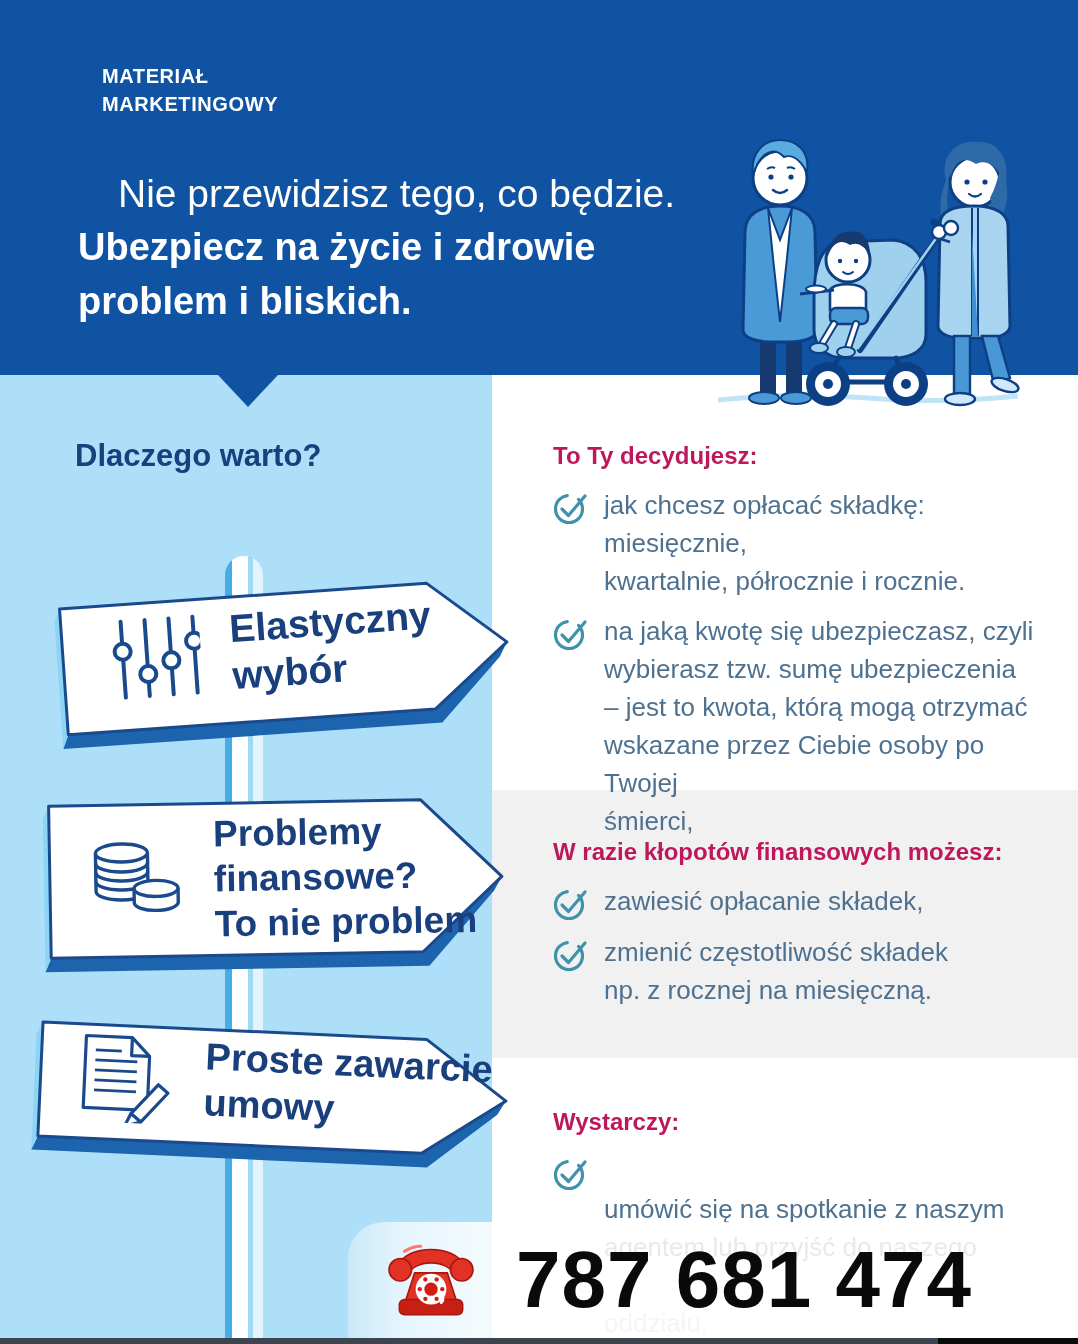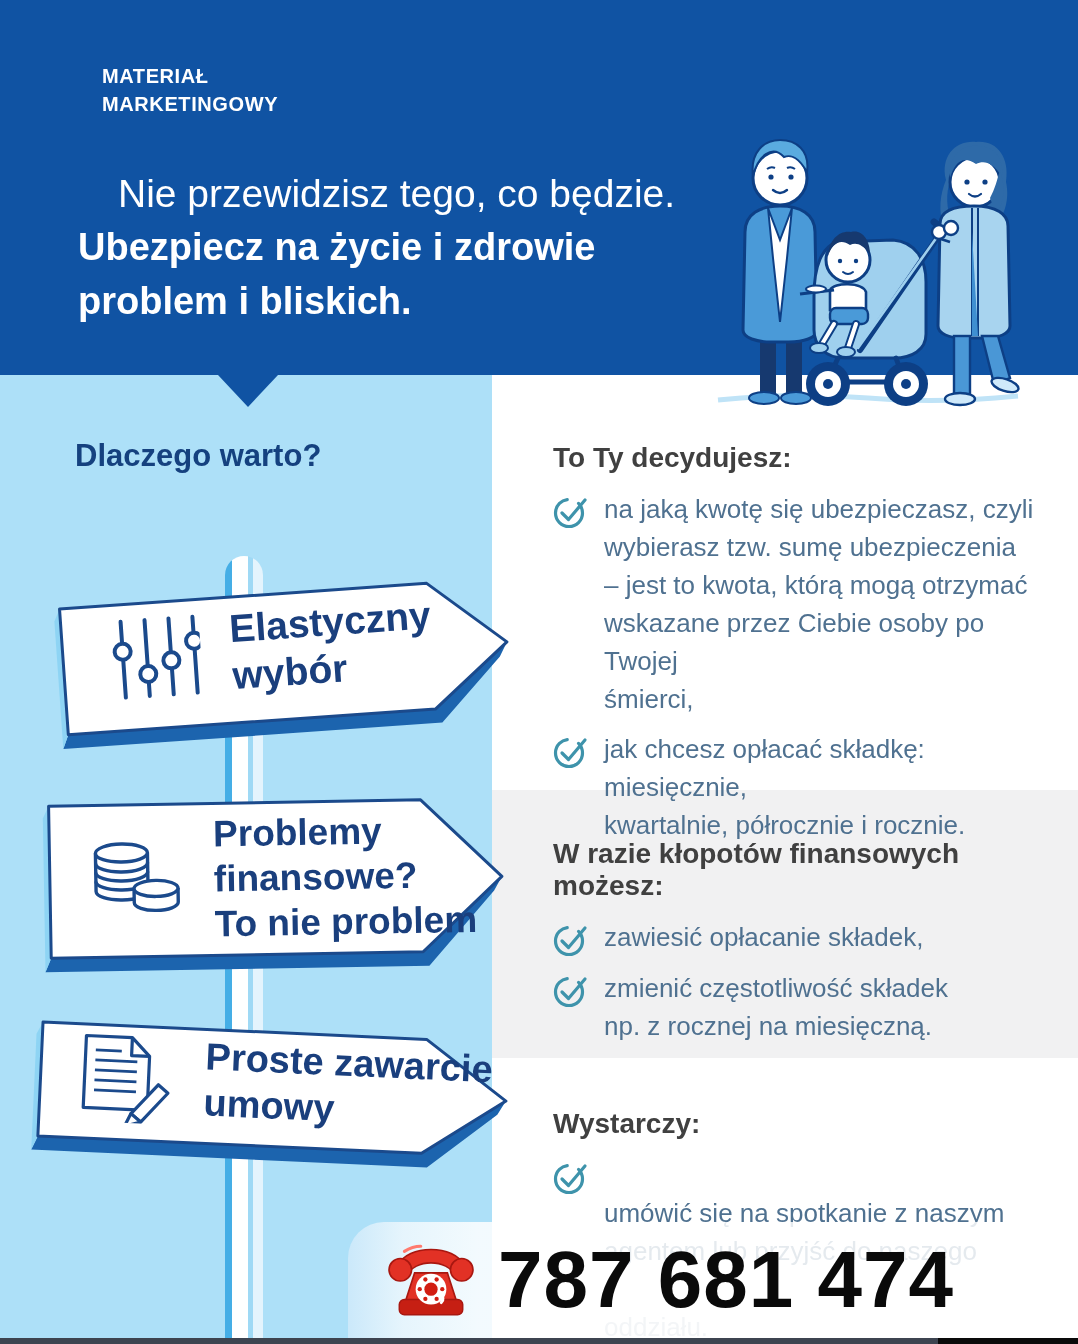--- a/index.html
+++ b/index.html
@@ -37,31 +37,31 @@
   .sign2 .sign-inner{padding:22px 0 30px 52px;}
   .sign2 .sign-text{font-size:37px;line-height:45px;}
   .sign3{left:26px;top:1016px;width:492px;height:152px;transform:rotate(2.6deg);}
   .sign3 .sign-inner{padding:14px 0 26px 48px;}
   .sign3 .sign-text{font-size:38px;line-height:46px;}
   
   .section{position:absolute;left:553px;width:490px;z-index:2;}
   .s1{top:442px;}
   .s2{top:838px;}
   .s3{top:1108px;}
-  .sec-title{font-size:28px;font-weight:700;color:#404040;margin:0 0 16px 0;}
+  .sec-title{font-size:24px;font-weight:700;color:#be185d;margin:0 0 16px 0;}
   .check-item{display:flex;gap:15px;margin-bottom:12px;}
   .check-icon{flex:0 0 36px;padding-top:3px;}
   .check-text{font-size:26px;line-height:38px;color:#4f7190;white-space:pre-line;}
   .check-text span{display:block;white-space:pre-line;}
   .faded{color:#aebccb;}
   
   .phone-bar{position:absolute;left:348px;top:1222px;width:730px;height:117px;
     border-top-left-radius:36px;z-index:5;
     background:linear-gradient(90deg,rgba(204,233,250,0.96) 0px,rgba(236,247,253,0.90) 55px,rgba(255,255,255,0.85) 130px);}
-  .phone-row{position:absolute;left:388px;top:1238px;display:flex;align-items:center;gap:24px;z-index:6;}
+  .phone-row{position:absolute;left:388px;top:1238px;display:flex;align-items:center;gap:42px;z-index:6;}
   .phone-number{font-size:80px;font-weight:700;color:#0a0a0a;letter-spacing:1px;line-height:84px;}
   .bottom-line{position:absolute;left:0;bottom:0;width:1078px;height:6px;z-index:7;
     background:linear-gradient(90deg,#3d4450 0 87%,#0a0a0a 87% 100%);}
   .illo{position:absolute;left:688px;top:82px;z-index:2;}
 </style>
 </head>
 <body>
 
 <div id="page">
 
@@ -231,33 +231,33 @@
     </div>
   </div>
 
   <div class="section s1">
     <div class="sec-title">To Ty decydujesz:</div>
     <div class="check-item">
       <svg class="check-icon" width="36" height="36" viewBox="0 0 36 36">
         <circle cx="16" cy="20" r="13.5" fill="none" stroke="#3e93ab" stroke-width="3.2" stroke-dasharray="72 18" transform="rotate(-45 16 20)" stroke-linecap="round"></circle>
         <polyline points="9,20 15.5,26.5 32,7" fill="none" stroke="#3e93ab" stroke-width="3.2" stroke-linecap="round" stroke-linejoin="round"></polyline>
       </svg>
+      <div class="check-text">jak chcesz opłacać składkę: miesięcznie,
+kwartalnie, półrocznie i rocznie.</div>
+    </div>
+    <div class="check-item">
+      <svg class="check-icon" width="36" height="36" viewBox="0 0 36 36">
+        <circle cx="16" cy="20" r="13.5" fill="none" stroke="#3e93ab" stroke-width="3.2" stroke-dasharray="72 18" transform="rotate(-45 16 20)" stroke-linecap="round"></circle>
+        <polyline points="9,20 15.5,26.5 32,7" fill="none" stroke="#3e93ab" stroke-width="3.2" stroke-linecap="round" stroke-linejoin="round"></polyline>
+      </svg>
       <div class="check-text">na jaką kwotę się ubezpieczasz, czyli
 wybierasz tzw. sumę ubezpieczenia
 – jest to kwota, którą mogą otrzymać
 wskazane przez Ciebie osoby po Twojej
 śmierci,</div>
-    </div>
-    <div class="check-item">
-      <svg class="check-icon" width="36" height="36" viewBox="0 0 36 36">
-        <circle cx="16" cy="20" r="13.5" fill="none" stroke="#3e93ab" stroke-width="3.2" stroke-dasharray="72 18" transform="rotate(-45 16 20)" stroke-linecap="round"></circle>
-        <polyline points="9,20 15.5,26.5 32,7" fill="none" stroke="#3e93ab" stroke-width="3.2" stroke-linecap="round" stroke-linejoin="round"></polyline>
-      </svg>
-      <div class="check-text">jak chcesz opłacać składkę: miesięcznie,
-kwartalnie, półrocznie i rocznie.</div>
     </div>
   </div>
 
   <div class="section s2">
     <div class="sec-title">W razie kłopotów finansowych możesz:</div>
     <div class="check-item">
       <svg class="check-icon" width="36" height="36" viewBox="0 0 36 36">
         <circle cx="16" cy="20" r="13.5" fill="none" stroke="#3e93ab" stroke-width="3.2" stroke-dasharray="72 18" transform="rotate(-45 16 20)" stroke-linecap="round"></circle>
         <polyline points="9,20 15.5,26.5 32,7" fill="none" stroke="#3e93ab" stroke-width="3.2" stroke-linecap="round" stroke-linejoin="round"></polyline>
       </svg>

